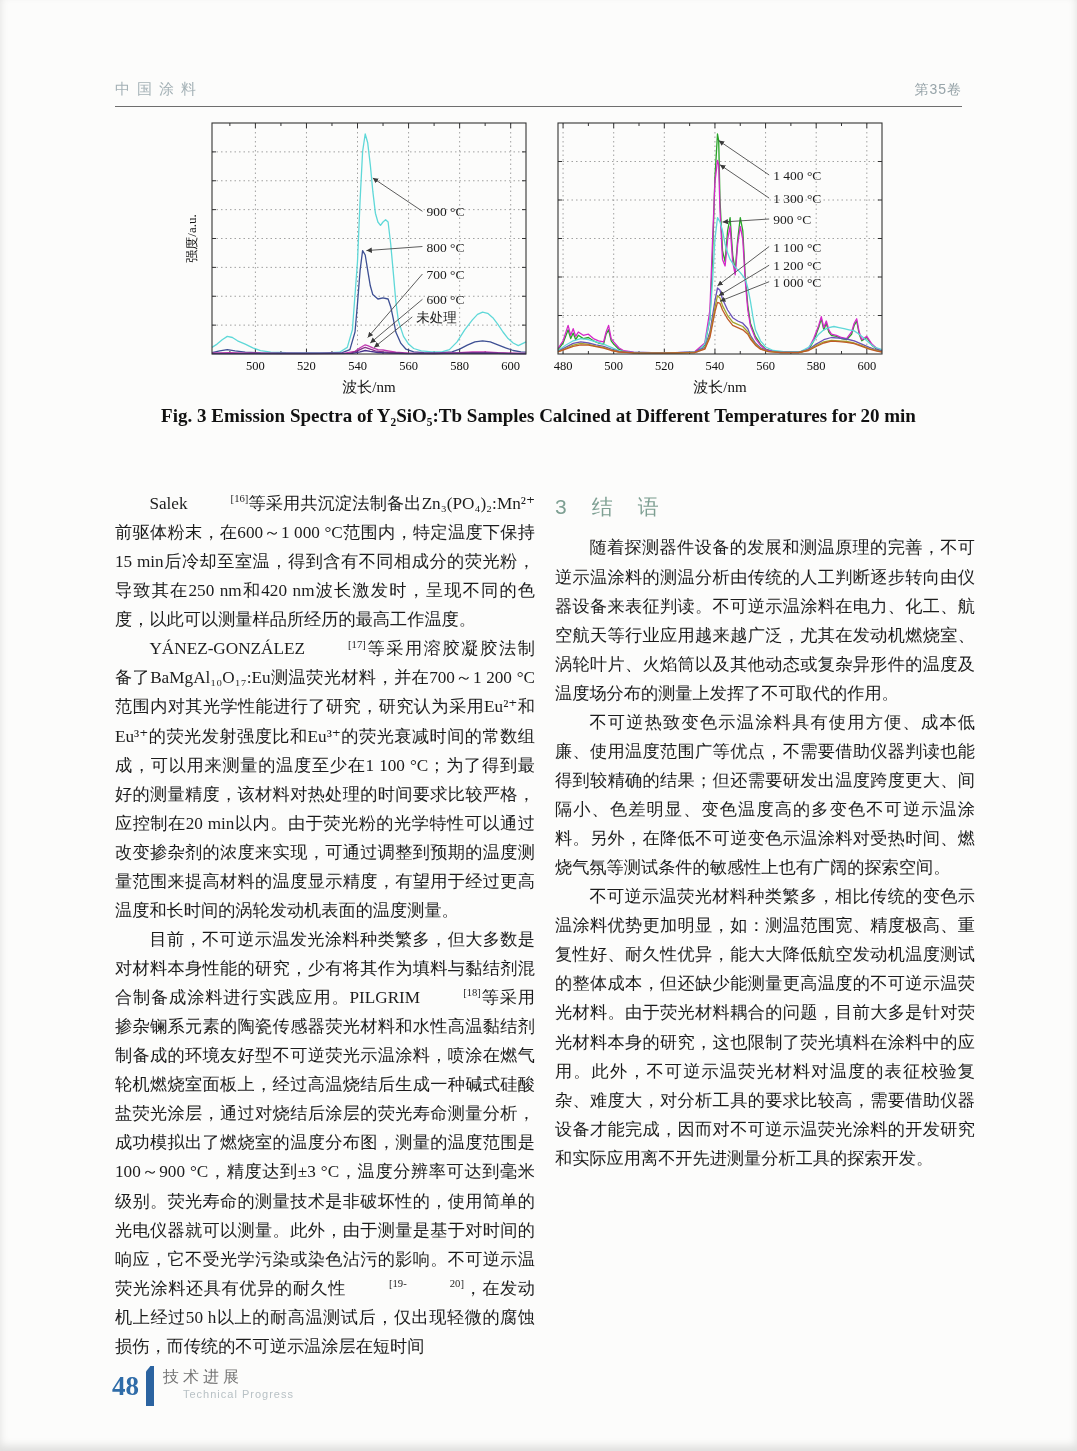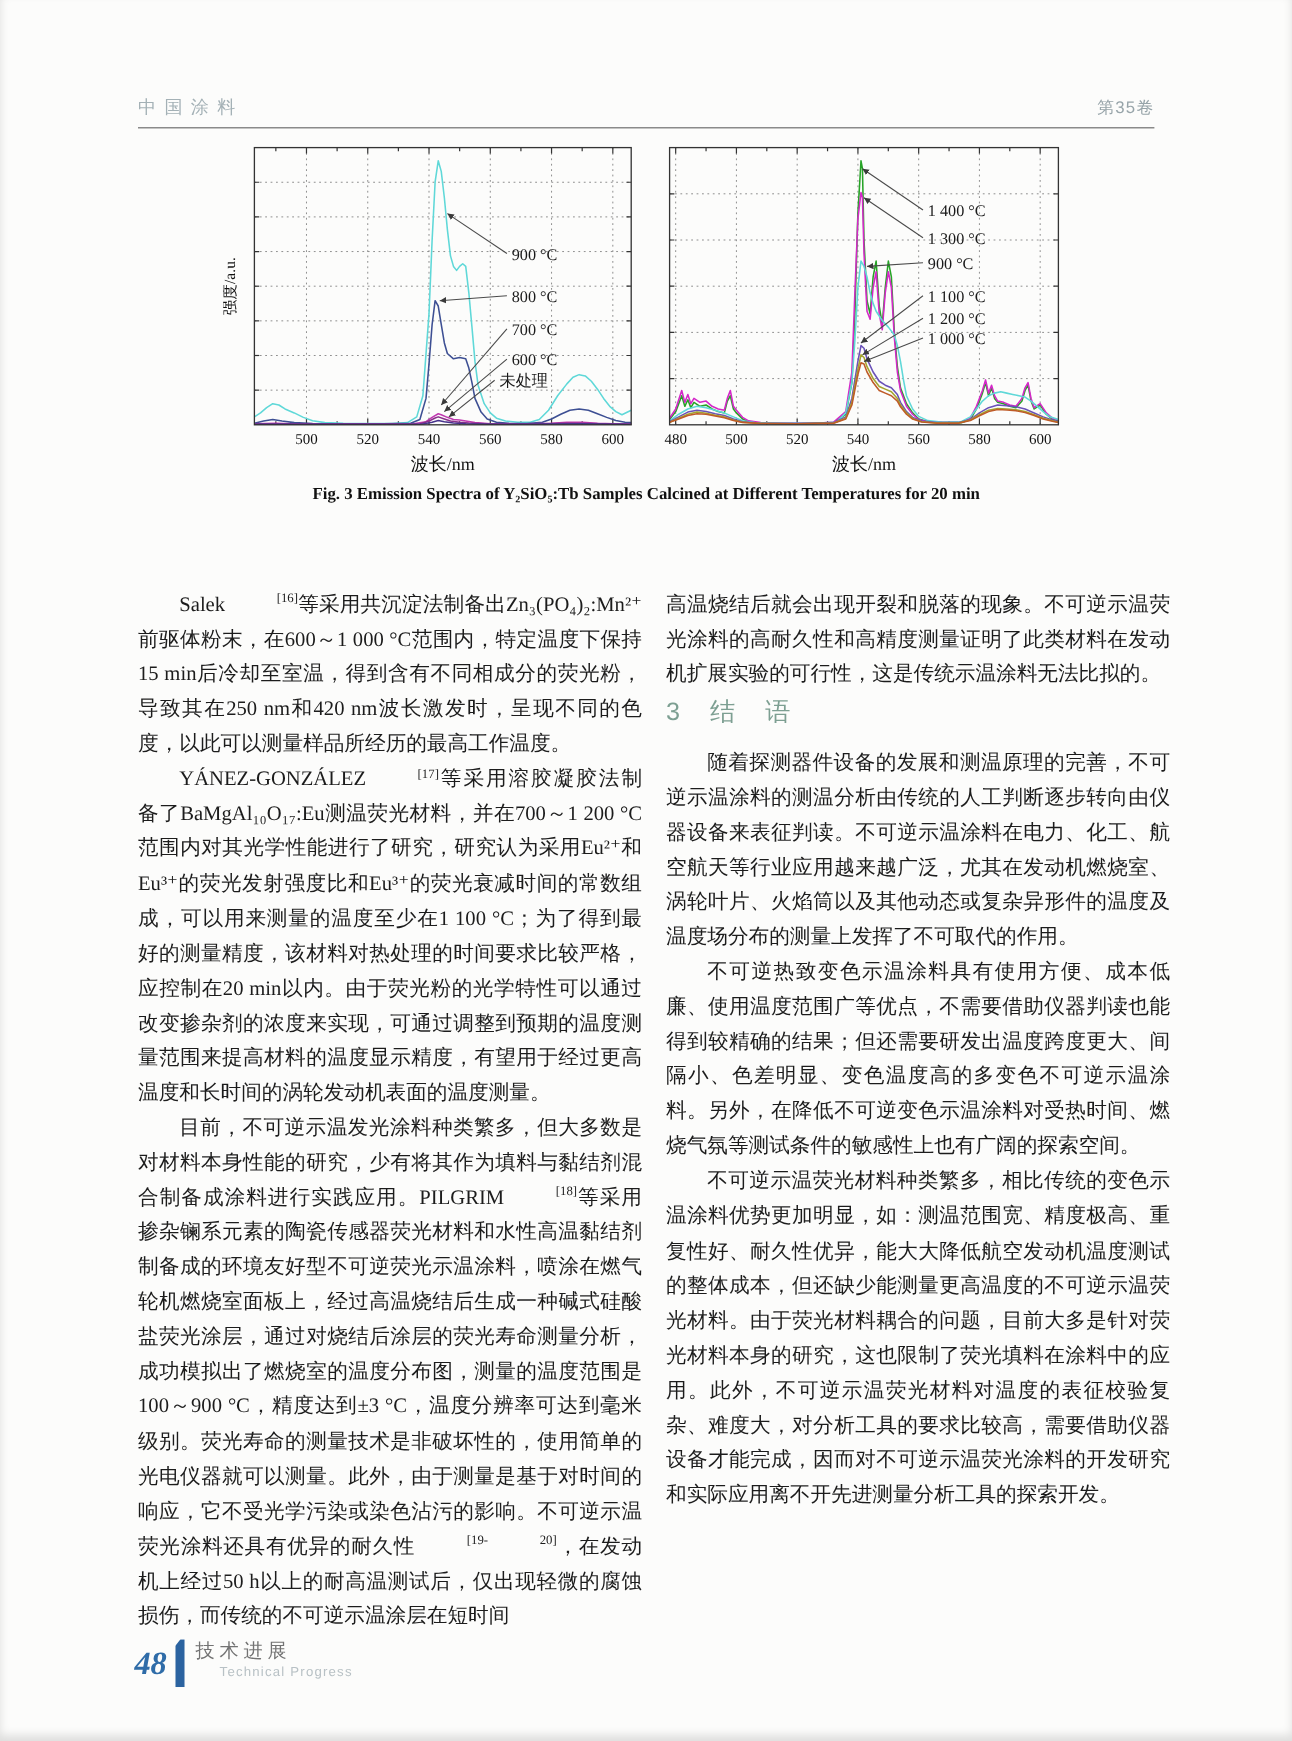--- a/index.html
+++ b/index.html
@@ -8,30 +8,30 @@
         box-shadow:inset 0 -5px 8px rgba(0,0,0,.12);}
   .header{position:absolute;left:115px;top:80px;width:847px;display:flex;justify-content:space-between;align-items:flex-end;}
   .journal-name{font-size:15px;color:#a4b1b6;letter-spacing:7px;font-family:"Liberation Sans",sans-serif;}
   .volume{font-size:14px;color:#97a4a9;letter-spacing:1px;font-family:"Liberation Sans",sans-serif;}
   .header-rule{position:absolute;left:115px;top:106px;width:847px;border-top:1.6px solid #6e6e6e;}
   .figure{position:absolute;left:115px;top:118px;width:847px;}
   .charts-row{display:flex;justify-content:center;gap:10px;}
   .chart-box{width:348px;height:282px;position:relative;}
   .caption-zh{margin-top:12px;text-align:center;font-size:17px;font-weight:bold;
               font-family:"Liberation Sans",sans-serif;color:#111;}
-  .caption-en{margin-top:5px;text-align:center;font-size:14px;font-weight:bold;color:#111;}
+  .caption-en{margin-top:5px;text-align:center;font-size:19px;font-weight:bold;color:#111;}
   .columns{position:absolute;left:115px;top:489px;width:860px;display:flex;gap:20px;}
   .col{width:420px;font-size:17.2px;line-height:1.69;text-align:justify;}
   .col p{margin:0;}
   .col p.indent{text-indent:2em;}
   sup{font-size:0.62em;line-height:0;padding-left:43px;}
   .section-heading{font-family:"Liberation Sans",sans-serif;font-size:21px;color:#7d9f92;
                    letter-spacing:2px;margin:0 0 9px 0;font-weight:500;}
   .footer{position:absolute;left:112px;top:1366px;display:flex;align-items:flex-start;}
-  .page-num{font-style:italic;font-weight:bold;font-size:27px;color:#2f6ca8;line-height:40px;}
+  .page-num{font-weight:bold;font-size:27px;color:#2f6ca8;line-height:40px;}
   .footer-bar{width:8px;height:40px;background:#2b63a0;margin-left:7px;margin-right:9px;
               clip-path:polygon(0 14%,55% 0,100% 0,100% 100%,0 100%);}
   .footer-zh{font-size:16px;color:#737373;letter-spacing:4px;font-family:"Liberation Sans",sans-serif;line-height:22px;}
   .footer-en{font-size:11px;color:#b8c1c5;font-family:"Liberation Sans",sans-serif;letter-spacing:1px;margin-left:20px;}
 </style>
 </head>
 <body>
 
 <div class="page">
 
@@ -211,21 +211,20 @@
     <div class="caption-en">Fig. 3   Emission Spectra of Y₂SiO₅:Tb Samples Calcined at Different Temperatures for 20 min</div>
   </div>
 
   <div class="columns">
     <div class="col">
       <p class="indent">Salek<sup>[16]</sup>等采用共沉淀法制备出Zn₃(PO₄)₂:Mn²⁺前驱体粉末，在600～1 000 °C范围内，特定温度下保持15 min后冷却至室温，得到含有不同相成分的荧光粉，导致其在250 nm和420 nm波长激发时，呈现不同的色度，以此可以测量样品所经历的最高工作温度。</p>
       <p class="indent">YÁNEZ-GONZÁLEZ<sup>[17]</sup>等采用溶胶凝胶法制备了BaMgAl₁₀O₁₇:Eu测温荧光材料，并在700～1 200 °C范围内对其光学性能进行了研究，研究认为采用Eu²⁺和Eu³⁺的荧光发射强度比和Eu³⁺的荧光衰减时间的常数组成，可以用来测量的温度至少在1 100 °C；为了得到最好的测量精度，该材料对热处理的时间要求比较严格，应控制在20 min以内。由于荧光粉的光学特性可以通过改变掺杂剂的浓度来实现，可通过调整到预期的温度测量范围来提高材料的温度显示精度，有望用于经过更高温度和长时间的涡轮发动机表面的温度测量。</p>
       <p class="indent"><span>目前，不可逆示温发光涂料种类繁多，但大多数是对材料本身性能的研究，少有将其作为填料与黏结剂混合制备成涂料进行实践应用。PILGRIM<sup>[18]</sup>等采用掺杂镧系元素的陶瓷传感器荧光材料和水性高温黏结剂制备成的环境友好型不可逆荧光示温涂料，喷涂在燃气轮机燃烧室面板上，经过高温烧结后生成一种碱式硅酸盐荧光涂层，通过对烧结后涂层的荧光寿命测量分析，成功模拟出了燃烧室的温度分布图，测量的温度范围是100～900 °C，精度达到±3 °C，温度分辨率可达到毫米级别。荧光寿命的测量技术是非破坏性的，使用简单的光电仪器就可以测量。此外，由于测量是基于对时间的响应，它不受光学污染或染色沾污的影响。不可逆示温荧光涂料还具有优异的耐久性<sup>[19-</sup></span><span><sup>20]</sup>，在发动机上经过50 h以上的耐高温测试后，仅出现轻微的腐蚀损伤，而传统的不可逆示温涂层在短时间</span></p>
     </div>
     <div class="col">
-      <p>高温烧结后就会出现开裂和脱落的现象。不可逆示温荧光涂料的高耐久性和高精度测量证明了此类材料在发动机扩展实验的可行性，这是传统示温涂料无法比拟的。</p>
       <div class="section-heading">3　结　语</div>
       <p class="indent">随着探测器件设备的发展和测温原理的完善，不可逆示温涂料的测温分析由传统的人工判断逐步转向由仪器设备来表征判读。不可逆示温涂料在电力、化工、航空航天等行业应用越来越广泛，尤其在发动机燃烧室、涡轮叶片、火焰筒以及其他动态或复杂异形件的温度及温度场分布的测量上发挥了不可取代的作用。</p>
       <p class="indent">不可逆热致变色示温涂料具有使用方便、成本低廉、使用温度范围广等优点，不需要借助仪器判读也能得到较精确的结果；但还需要研发出温度跨度更大、间隔小、色差明显、变色温度高的多变色不可逆示温涂料。另外，在降低不可逆变色示温涂料对受热时间、燃烧气氛等测试条件的敏感性上也有广阔的探索空间。</p>
       <p class="indent">不可逆示温荧光材料种类繁多，相比传统的变色示温涂料优势更加明显，如：测温范围宽、精度极高、重复性好、耐久性优异，能大大降低航空发动机温度测试的整体成本，但还缺少能测量更高温度的不可逆示温荧光材料。由于荧光材料耦合的问题，目前大多是针对荧光材料本身的研究，这也限制了荧光填料在涂料中的应用。此外，不可逆示温荧光材料对温度的表征校验复杂、难度大，对分析工具的要求比较高，需要借助仪器设备才能完成，因而对不可逆示温荧光涂料的开发研究和实际应用离不开先进测量分析工具的探索开发。</p>
     </div>
   </div>
 
   <div class="footer">
     <span class="page-num">48</span>
     <span class="footer-bar"></span>

